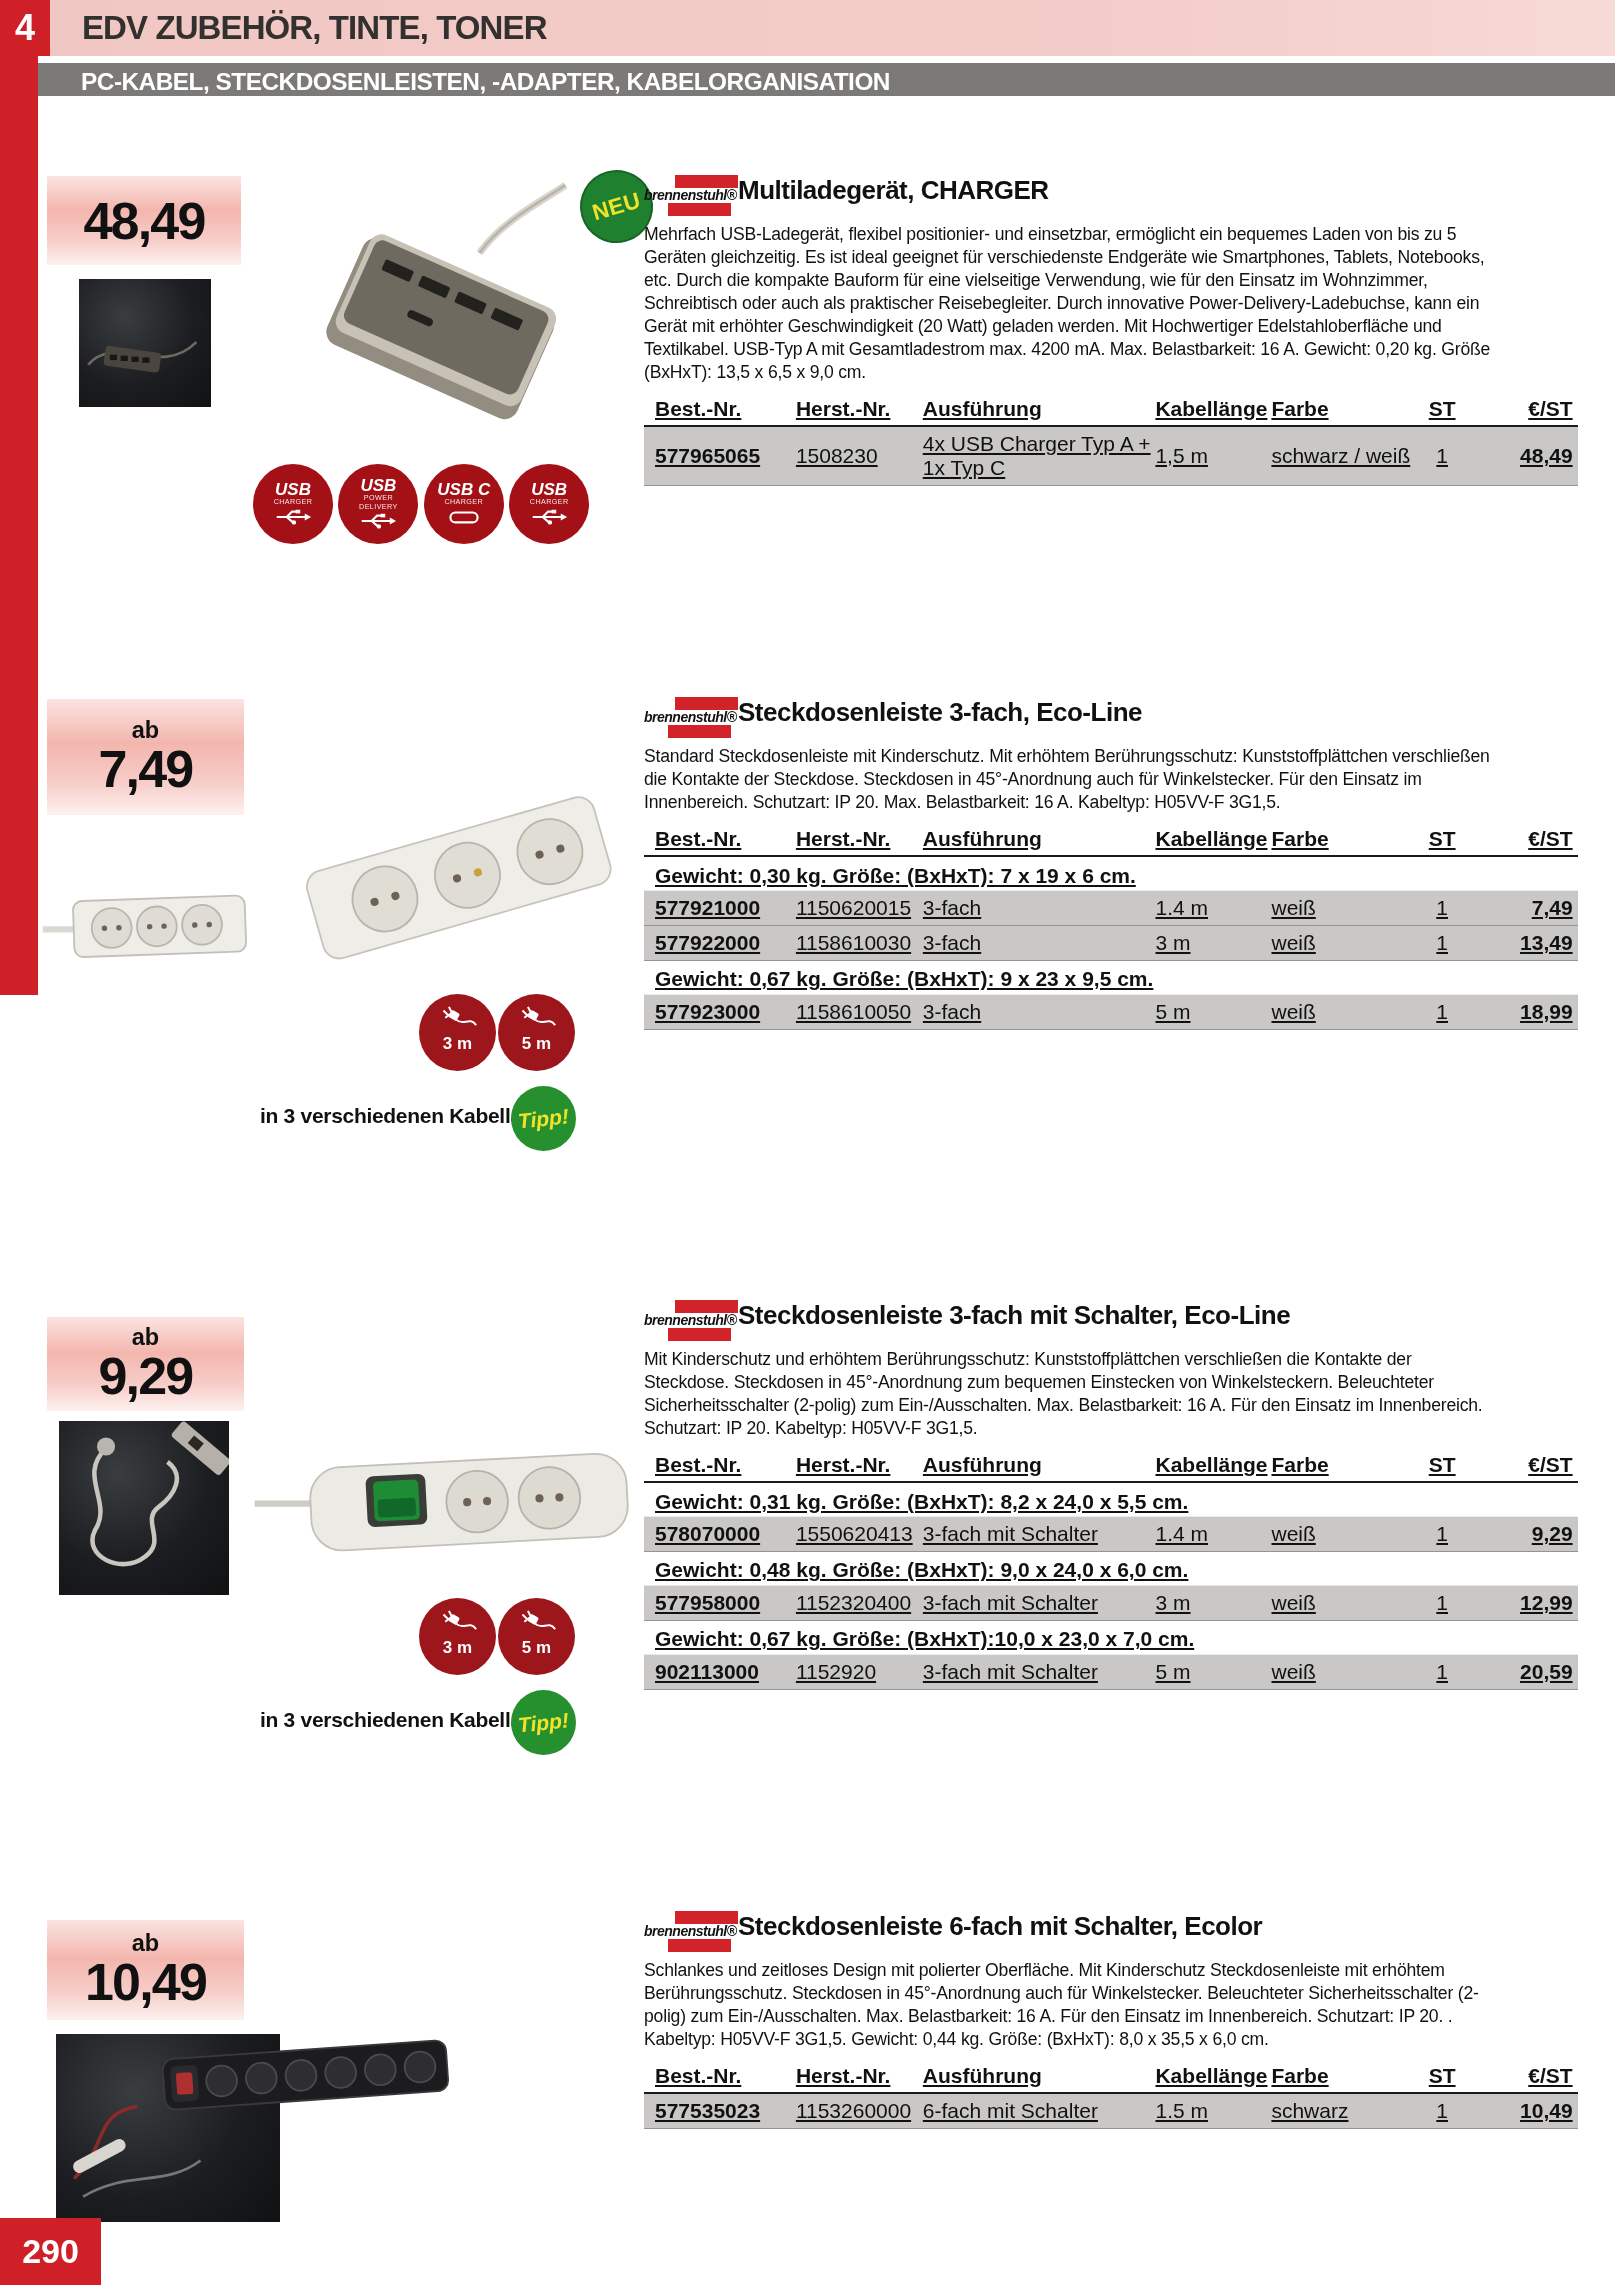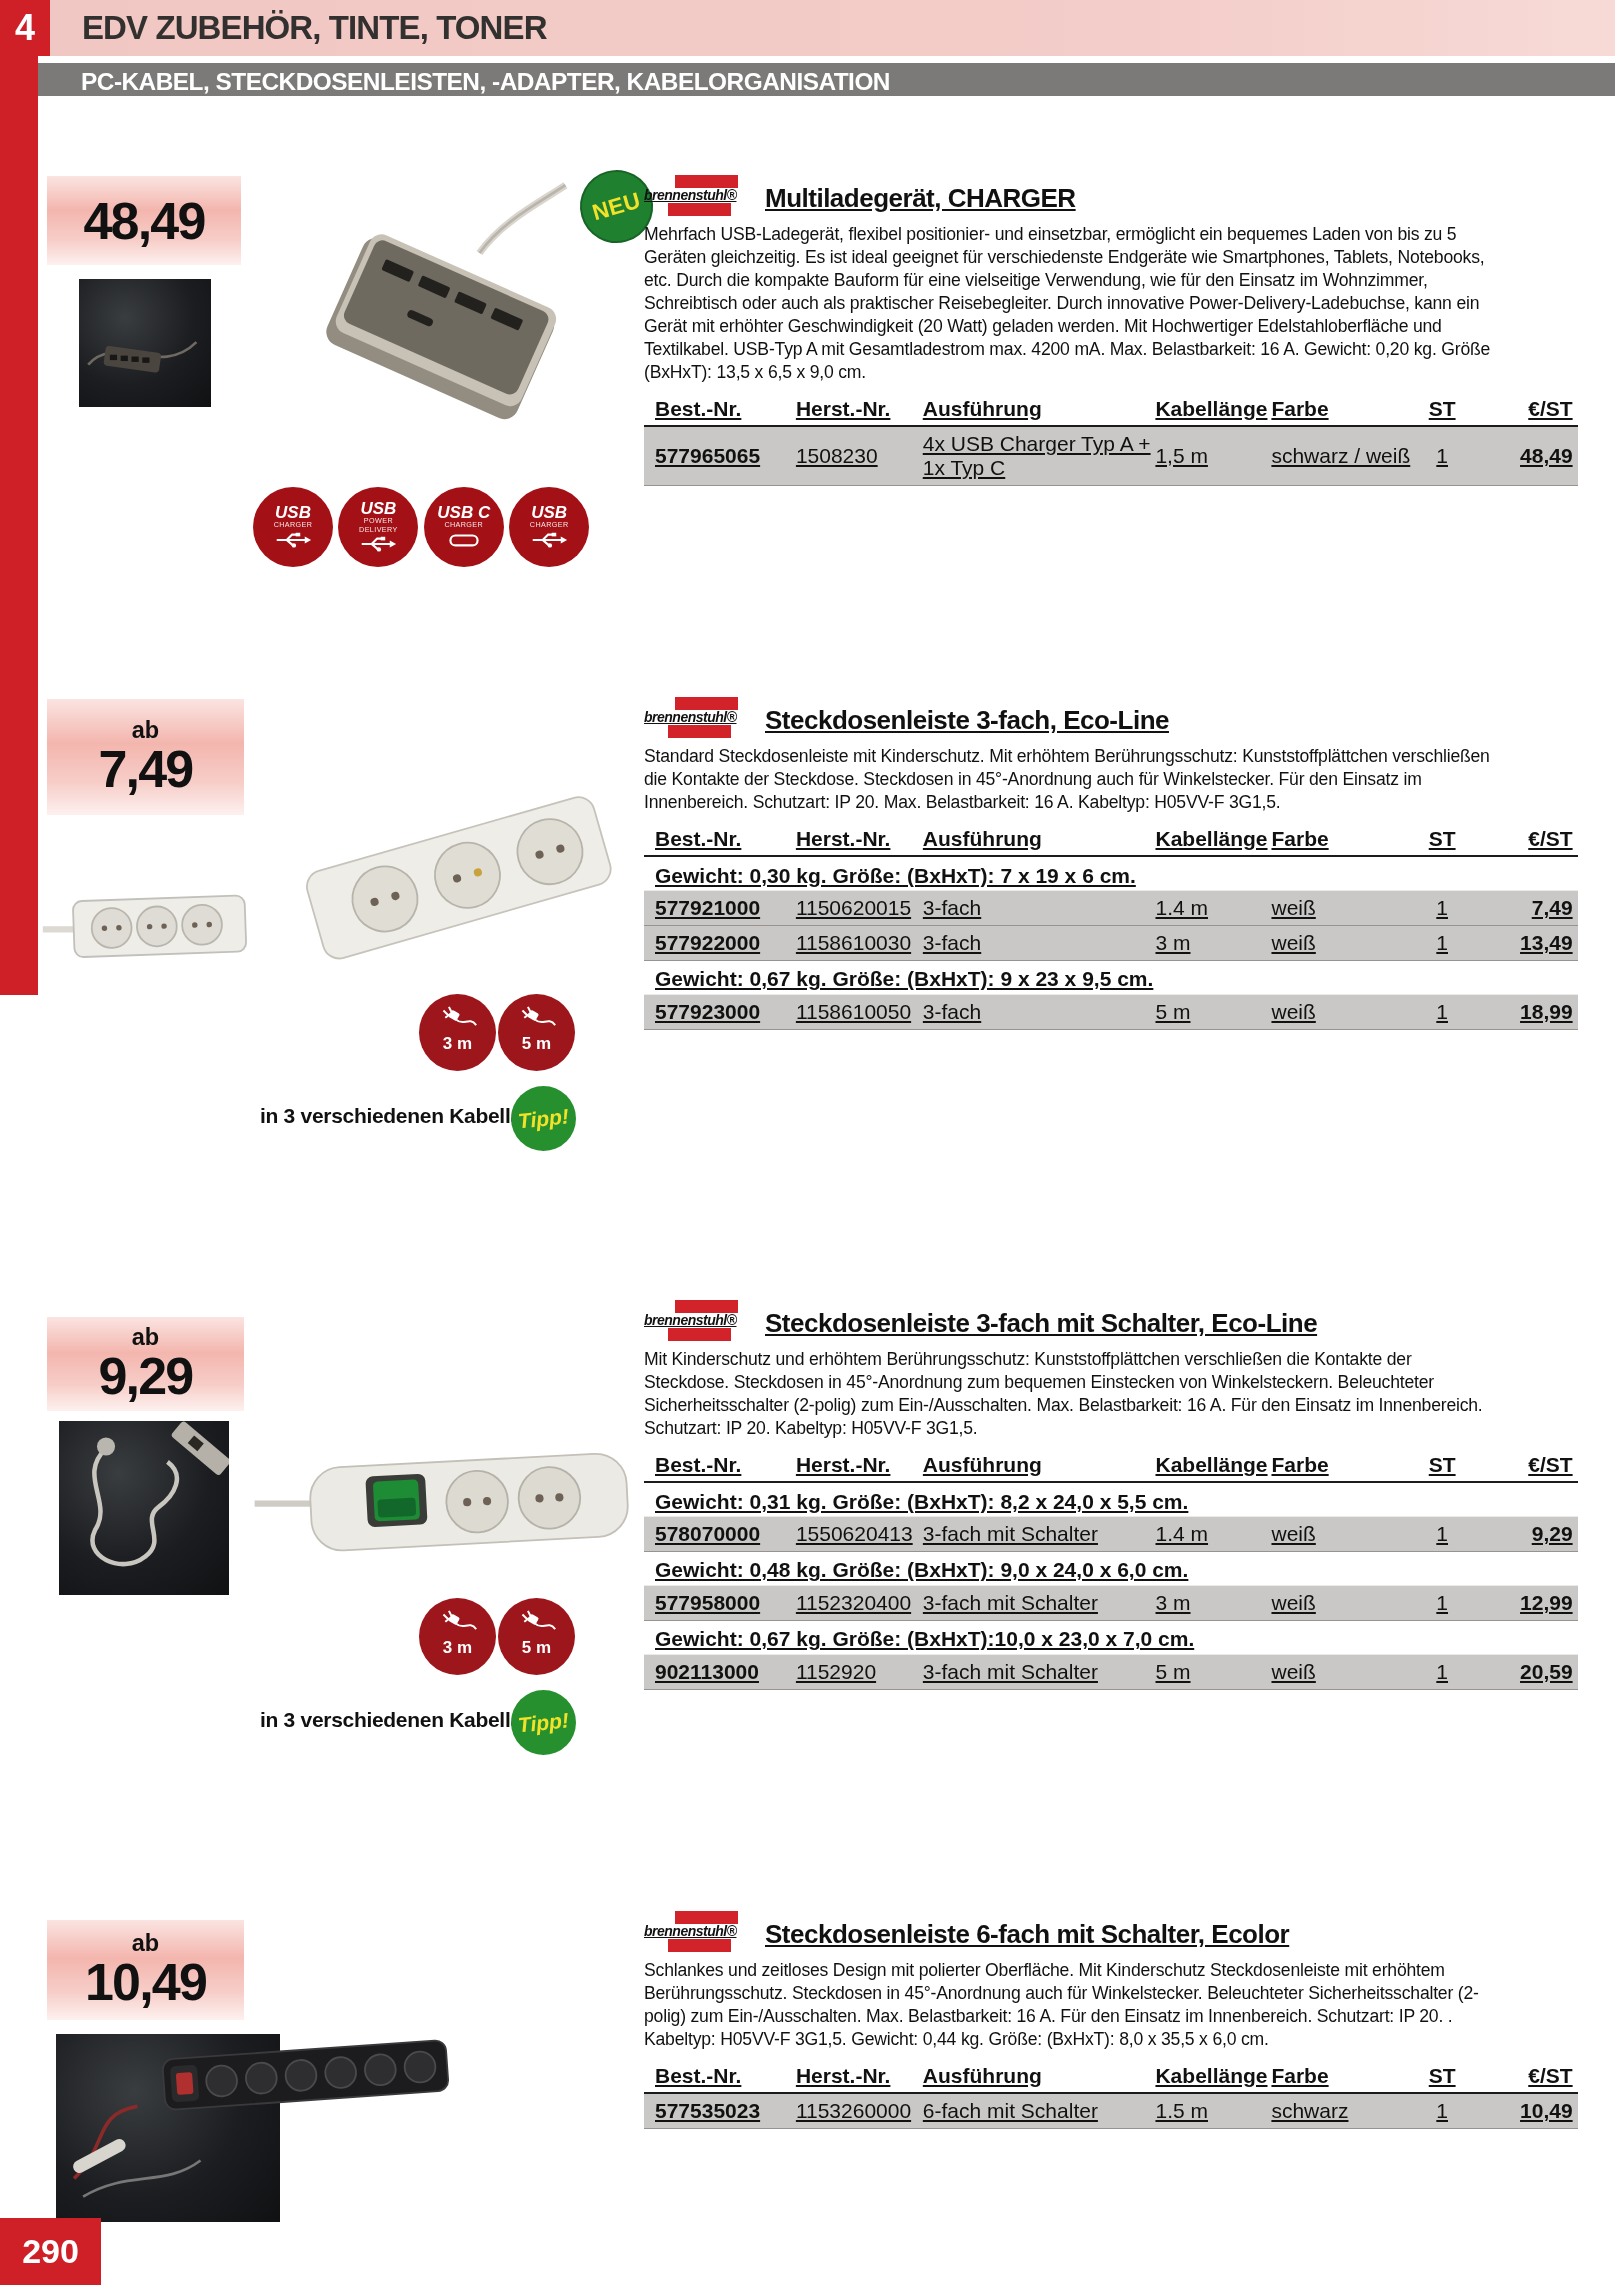--- a/index.html
+++ b/index.html
@@ -22,21 +22,21 @@
   .section-banner .txt{padding-left:43px;color:#fff;font-weight:bold;font-size:24.4px;letter-spacing:-0.5px;}
 
   
   .price-badge{background:linear-gradient(180deg,#fbe4e1 0%,#f3b6ae 38%,#f7cdc8 72%,#fdf1ef 100%);
     display:flex;flex-direction:column;align-items:center;justify-content:center;}
   .price-badge .ab{font-size:23.5px;font-weight:bold;line-height:23.5px;}
   .price-badge .amount{font-size:52px;font-weight:bold;letter-spacing:-1.8px;line-height:52px;}
 
   
   .content{position:absolute;left:644px;width:934px;}
-  .logo-row{display:flex;align-items:flex-end;gap:27px;margin-bottom:7.2px;text-decoration:underline;}
+  .logo-row{display:flex;align-items:flex-start;margin-bottom:7.2px;}
   .brand-logo{width:94px;flex:0 0 auto;}
   .brand-logo .bar{height:12.7px;background:#d2232a;width:63px;}
   .brand-logo .bar.top{margin-left:31px;}
   .brand-logo .bar.bot{margin-left:23.5px;}
   .brand-logo .word{font-size:14px;font-weight:bold;font-style:italic;letter-spacing:-0.5px;
     line-height:15.4px;color:#111;}
   .prod-title{font-size:26px;font-weight:bold;letter-spacing:-0.5px;margin:0;padding-bottom:1.8px;}
   .desc{font-size:17.6px;line-height:23px;letter-spacing:-0.2px;width:850px;margin-top:3.6px;}
 
   
@@ -115,21 +115,21 @@
     <rect x="80" y="104" width="224" height="118" rx="14" fill="#c8c2b6"></rect>
     <rect x="86" y="110" width="210" height="100" rx="10" fill="#6f6a60"></rect>
     <rect x="104" y="128" width="34" height="13" rx="2" fill="#23211e"></rect>
     <rect x="148" y="128" width="34" height="13" rx="2" fill="#23211e"></rect>
     <rect x="192" y="128" width="34" height="13" rx="2" fill="#23211e"></rect>
     <rect x="236" y="128" width="34" height="13" rx="2" fill="#23211e"></rect>
     <rect x="150" y="168" width="30" height="9" rx="4.5" fill="#23211e"></rect>
   </g>
 </svg>
 
-<div class="abs usb-row" style="left:253px;top:487px">
+<div class="abs usb-row" style="left:253px;top:464px">
   <div class="usb-badge">
     <span class="l1">USB</span>
     <span class="l2">CHARGER</span>
     <svg width="38" height="20" viewBox="0 0 42 22">
       <path d="M3 11 H36 M14 11 L20 5 H25 M14 11 L21 17" stroke="#fff" stroke-width="2.4" fill="none"></path>
       <circle cx="22" cy="17" r="2.4" fill="#fff"></circle>
         <rect x="24" y="3" width="5" height="4" fill="#fff"></rect>
       <path d="M34 7 L41 11 L34 15 Z" fill="#fff"></path>
     </svg>
   </div>

